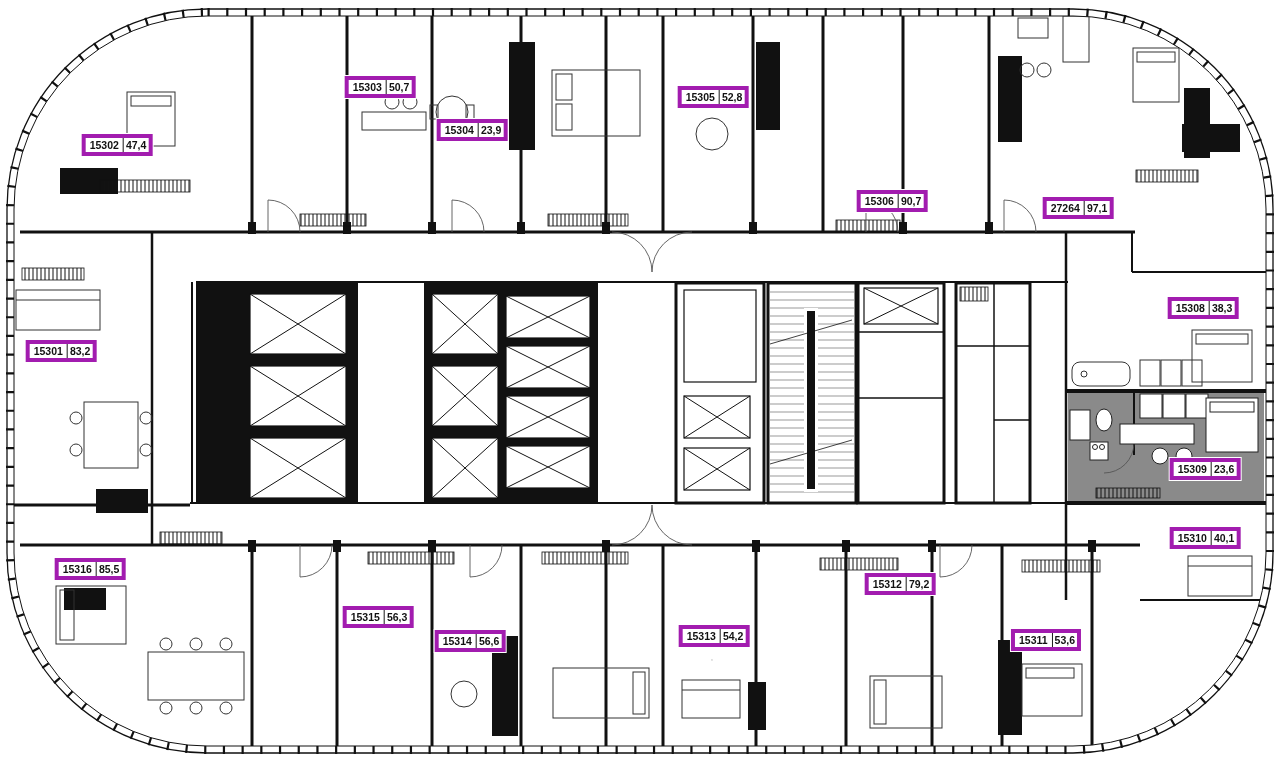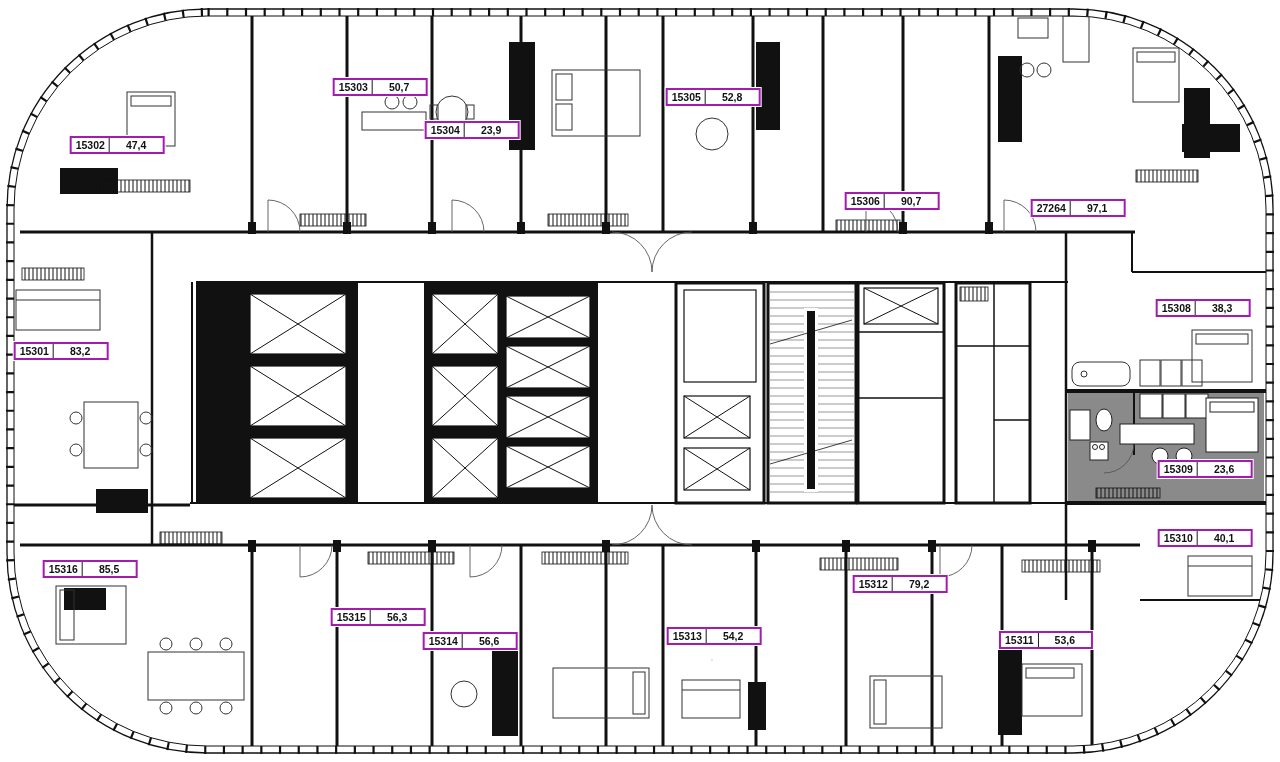--- a/index.html
+++ b/index.html
@@ -4,26 +4,26 @@
 <style>
   html,body{margin:0;padding:0;background:#fff;}
   .stage{
     position:relative;width:1280px;height:762px;background:#fff;overflow:hidden;
     font-family:"Liberation Sans",sans-serif;
   }
   .stage svg{position:absolute;left:0;top:0;}
   .labels{position:absolute;left:0;top:0;width:100%;height:100%;pointer-events:none;}
   .unit-label{
     position:absolute;transform:translate(-50%,-50%);
-    display:flex;align-items:stretch;background:#fff;border:2px solid #a21caf;
+    display:flex;align-items:stretch;background:#fff;border:4px solid #a21caf;
     font-size:10.5px;font-weight:bold;color:#111;line-height:12px;white-space:nowrap;
     pointer-events:auto;box-shadow:0 0 0 1px #fff;
   }
   .unit-label .uid{padding:1px 4px;border-right:1px solid #1a1a1a;}
-  .unit-label .uarea{padding:1px 16px;}
+  .unit-label .uarea{padding:1px 2px;}
 </style>
 </head>
 <body>
 
 <div class="stage">
 
 <svg width="1280" height="762" viewBox="0 0 1280 762">
   <defs>
     <clipPath id="shell">
           <rect x="14" y="16" width="1252" height="730" rx="193" ry="193"></rect>

